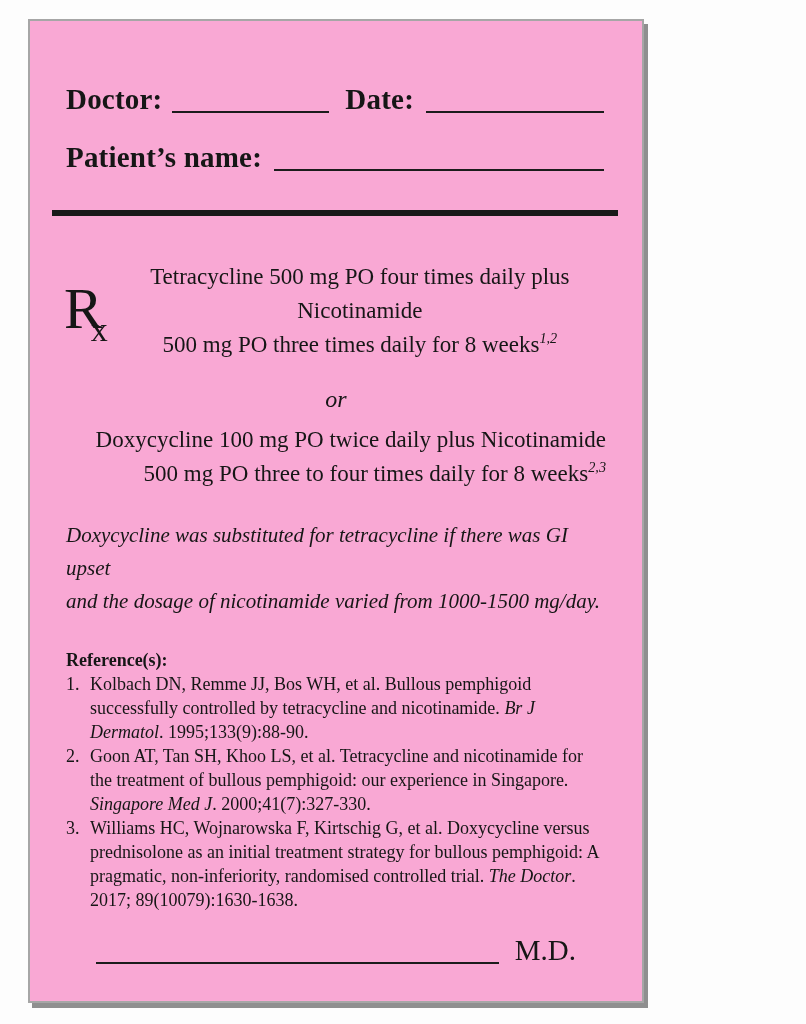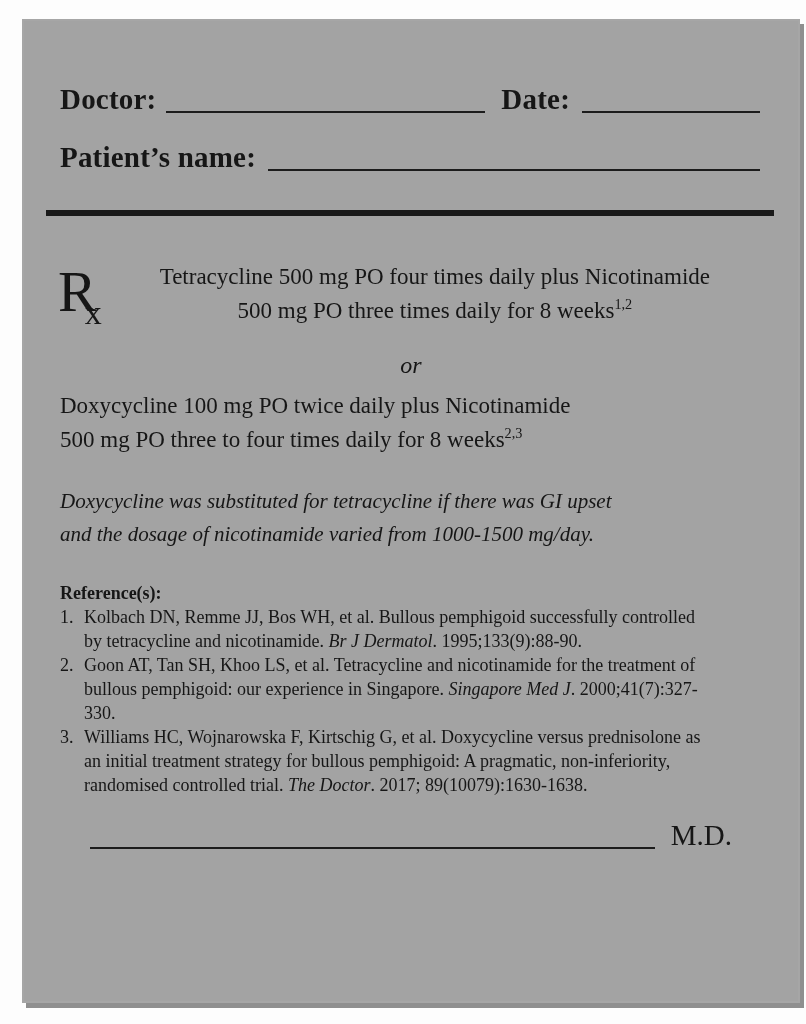--- a/index.html
+++ b/index.html
@@ -6,24 +6,24 @@
     margin: 0;
     padding: 0;
     background: #fdfdfd;
     width: 806px;
     height: 1024px;
     overflow: hidden;
   }
   .sheet {
     box-sizing: border-box;
     position: relative;
-    width: 778px;
+    width: 616px;
     height: 984px;
-    margin: 19px 0 0 22px;
-    background: #a3a3a3;
+    margin: 19px 0 0 28px;
+    background: #f9a8d4;
     border: 2px solid #a6a6a6;
     box-shadow: 4px 5px 0 #8f8f8f;
     font-family: "Liberation Serif", "DejaVu Serif", serif;
     color: #161616;
     overflow: hidden;
   }
 
   
   .top-section { padding: 62px 38px 0 36px; }
   .field-row {
@@ -80,30 +80,31 @@
     flex: 1 1 auto;
     text-align: center;
     font-size: 23px;
     line-height: 34px;
     padding-top: 4px;
   }
   sup {
     font-size: 0.62em;
     line-height: 0;
     vertical-align: super;
+    font-style: italic;
   }
   .or-separator {
     margin-top: 24px;
     text-align: center;
     font-style: italic;
     font-size: 24px;
   }
   .rx-option2 {
     margin: 10px 36px 0;
-    text-align: left;
+    text-align: right;
     font-size: 23px;
     line-height: 34px;
   }
 
   
   .note-paragraph {
     margin: 14px 36px 0;
     padding-top: 14px;
     font-size: 21px;
     line-height: 33px;

